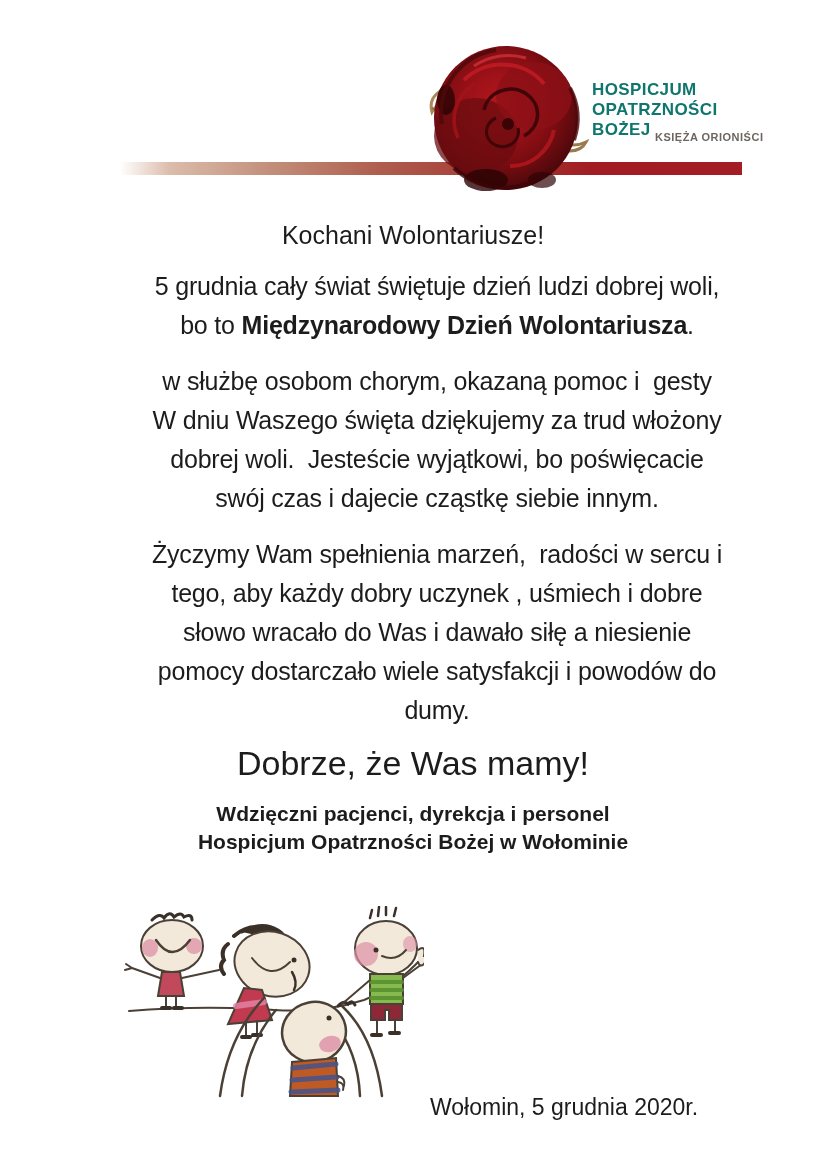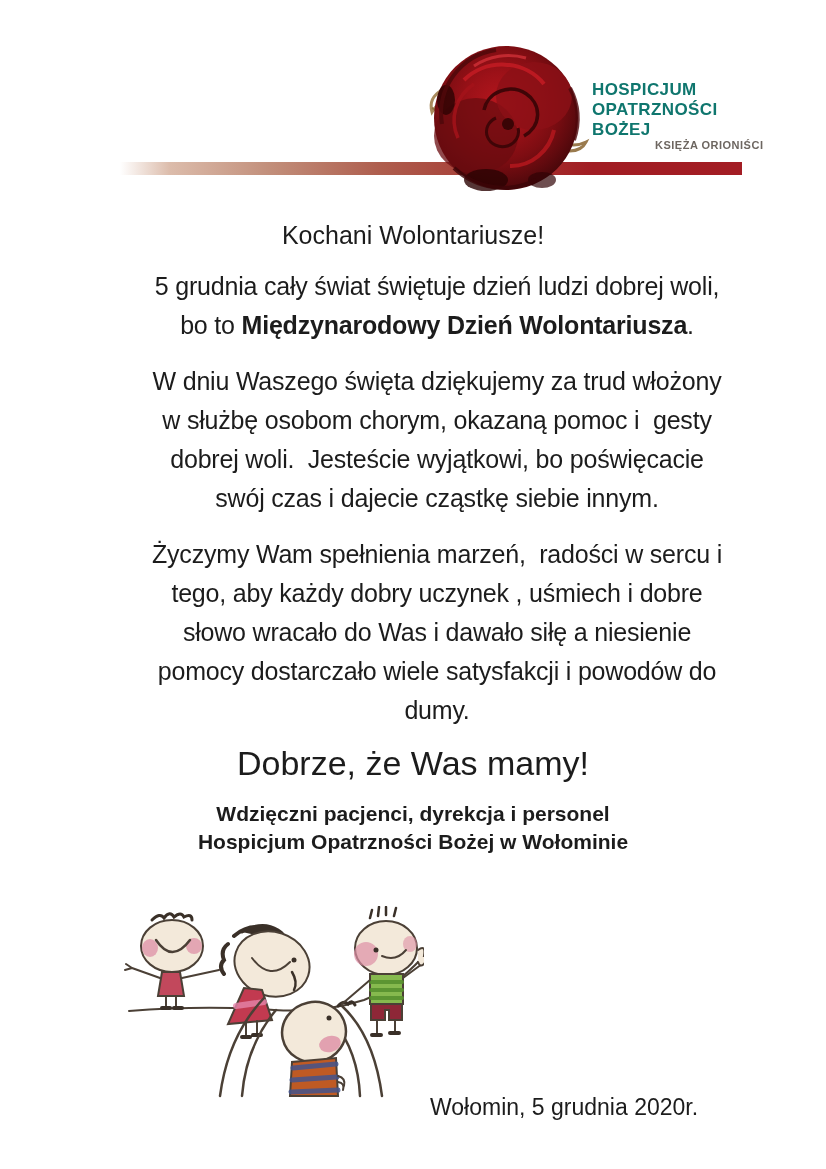--- a/index.html
+++ b/index.html
@@ -43,21 +43,21 @@
   }
   .org-line {
     font-size: 17px;
     font-weight: 600;
     line-height: 20px;
     letter-spacing: 0.4px;
     white-space: pre;
   }
   .org-subtitle {
     position: absolute;
-    left: 655px; top: 139px;
+    left: 655px; top: 131px;
     z-index: 2;
     font-size: 11px;
     font-weight: 600;
     color: #6d6660;
     letter-spacing: 0.5px;
     white-space: pre;
   }
 
   
   .letter-body {
@@ -168,22 +168,22 @@
 
   <div class="letter-body">
     <div class="letter-title">Kochani Wolontariusze!</div>
 
     <div class="para">
       <div class="body-line">5 grudnia cały świat świętuje dzień ludzi dobrej woli,</div>
       <div class="body-line"><span>bo to </span><b>Międzynarodowy Dzień Wolontariusza</b><span>.</span></div>
     </div>
 
     <div class="para">
+      <div class="body-line">w służbę osobom chorym, okazaną pomoc i  gesty</div>
       <div class="body-line">W dniu Waszego święta dziękujemy za trud włożony</div>
-      <div class="body-line">w służbę osobom chorym, okazaną pomoc i  gesty</div>
       <div class="body-line">dobrej woli.  Jesteście wyjątkowi, bo poświęcacie</div>
       <div class="body-line">swój czas i dajecie cząstkę siebie innym.</div>
     </div>
 
     <div class="para">
       <div class="body-line">Życzymy Wam spełnienia marzeń,  radości w sercu i</div>
       <div class="body-line">tego, aby każdy dobry uczynek , uśmiech i dobre</div>
       <div class="body-line">słowo wracało do Was i dawało siłę a niesienie</div>
       <div class="body-line">pomocy dostarczało wiele satysfakcji i powodów do</div>
       <div class="body-line">dumy.</div>

